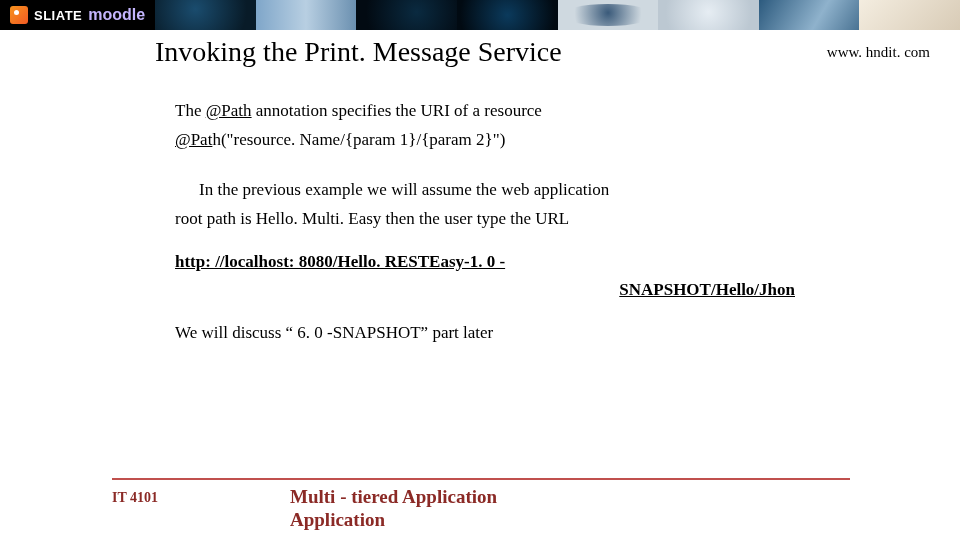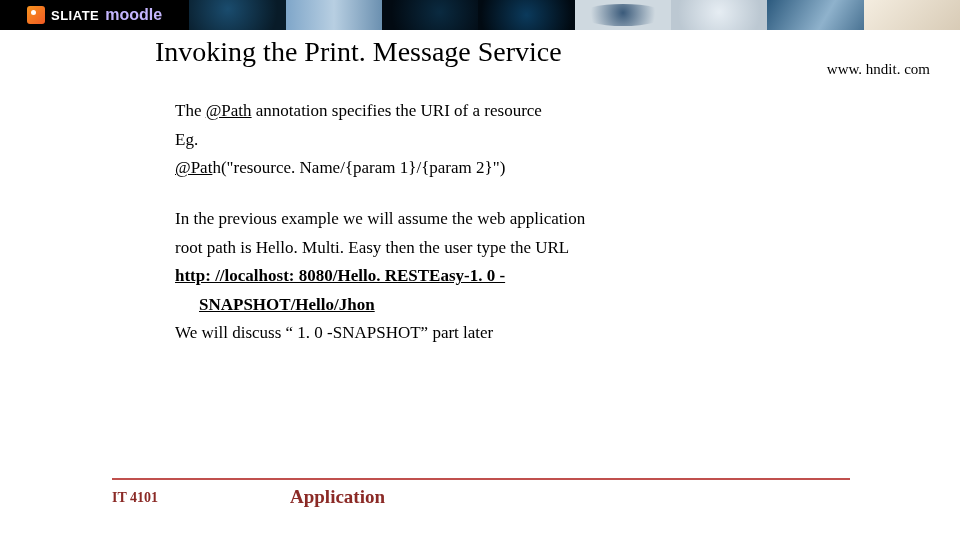--- a/index.html
+++ b/index.html
@@ -1,44 +1,44 @@
 <!DOCTYPE html>
 <html><head>
 <meta charset="utf-8">
 <style>
   * { box-sizing: border-box; margin: 0; padding: 0; }
   html, body { width: 960px; height: 540px; font-family: "Times New Roman", Times, serif; background: #fff; color: #000; }
   .slide { position: relative; width: 960px; height: 540px; }
   .banner { display: flex; align-items: stretch; height: 30px; background: #000; }
-  .brand { display: flex; align-items: center; gap: 6px; background: #000; padding: 0 27px; }
+  .brand { display: flex; align-items: center; gap: 6px; background: #000; padding: 0 10px; }
   .brand-logo { width: 18px; height: 18px; background: linear-gradient(135deg,#f7931e 0%,#f15a24 100%); border-radius: 3px; position: relative; }
   .brand-logo::after { content: ""; position: absolute; left: 4px; top: 4px; width: 5px; height: 5px; background: #fff; border-radius: 50%; }
   .brand-text-1 { color: #fff; font-family: Arial, sans-serif; font-weight: bold; font-size: 13px; letter-spacing: 0.5px; }
   .brand-text-2 { color: #c4b5fd; font-family: Arial, sans-serif; font-weight: bold; font-size: 16px; }
   .banner-images { flex: 1; display: flex; }
   .bimg { flex: 1; height: 100%; }
   .b0 { background: radial-gradient(circle at 40% 30%, #1a4c6e 0%, #081b28 80%); }
   .b1 { background: linear-gradient(90deg,#7fa6c9 0%,#b8cfe2 50%,#6b90b0 100%); }
   .b2 { background: radial-gradient(circle at 60% 40%, #0a2a40 0%, #020a12 80%); }
   .b3 { background: radial-gradient(circle at 50% 50%, #0b3a5c 0%, #010a12 90%); }
   .b4 { background: #cfd9e0; position: relative; }
   .b4::after { content: ""; position: absolute; inset: 4px; background: radial-gradient(circle at 50% 40%, #3a5a7a 0%, rgba(58,90,122,0) 70%); border-radius: 50%; }
   .b5 { background: radial-gradient(circle at 50% 40%, #e6edf3 0%, #bcc8d2 80%); }
   .b6 { background: linear-gradient(120deg,#2c5a7e 0%,#8fb2cc 60%,#4a7393 100%); }
   .b7 { background: linear-gradient(135deg,#f4ede0 0%,#d8cbb6 100%); }
 
   .title { position: absolute; left: 155px; top: 36px; font-size: 28px; }
-  .url   { position: absolute; right: 30px; top: 61px; font-size: 15px; }
+  .url   { position: absolute; right: 30px; top: 44px; font-size: 15px; }
 
   .body  { position: absolute; left: 175px; top: 99px; width: 620px; font-size: 17px; line-height: 1.45; }
   .p { margin-bottom: 4px; }
-  .gap { margin-top: 26px; }
-  .gap2 { margin-top: 4px; }
+  .gap { margin-top: 26px; margin-left: 24px; }
+  .gap2 { margin-top: 18px; }
   .u { text-decoration: underline; }
-  .indent { padding-left: 24px; }
+  .indent { padding-left: 24px; text-align: right; }
 
   .footer-rule { position: absolute; left: 112px; right: 110px; top: 478px; height: 2px; background: #c0504d; }
   .course { position: absolute; left: 112px; top: 490px; font-family: "Times New Roman", serif; font-weight: bold; color: #8b2a26; font-size: 14px; }
   .footer-title { position: absolute; left: 290px; top: 486px; font-family: "Times New Roman", serif; font-weight: bold; color: #8b2a26; font-size: 19px; text-align: left; line-height: 1.2; }
 </style>
 </head>
 <body>
 
 <div class="slide">
 
@@ -60,37 +60,37 @@
     </div>
   </div>
 
   <div class="title">Invoking the Print. Message Service</div>
   <div class="url">www. hndit. com</div>
 
   <div class="body">
     <div class="p">
       <span>The </span><span class="u">@Path</span><span> annotation specifies the URI of a resource</span>
     </div>
-    <div class="p">Eg.</div>
     <div class="p">
       <span class="u">@Pat</span><span>h("resource. Name/{param 1}/{param 2}")</span>
     </div>
 
     <div class="p gap">In the previous example we will assume the web application</div>
     <div class="p">root path is Hello. Multi. Easy then the user type the URL</div>
 
     <div class="p gap2">
       <b class="u">http: //localhost: 8080/Hello. RESTEasy-1. 0 -</b>
     </div>
     <div class="p indent">
       <b class="u">SNAPSHOT/Hello/Jhon</b>
     </div>
 
-    <div class="p gap2">We will discuss “ 1. 0 -SNAPSHOT” part later</div>
+    <div class="p gap2">We will discuss “ 6. 0 -SNAPSHOT” part later</div>
   </div>
 
   <div class="footer-rule"></div>
   <div class="course">IT 4101</div>
   <div class="footer-title">
+    <div>Multi - tiered Application</div>
     <div>Application</div>
   </div>
 
 </div>
 
 </body></html>

